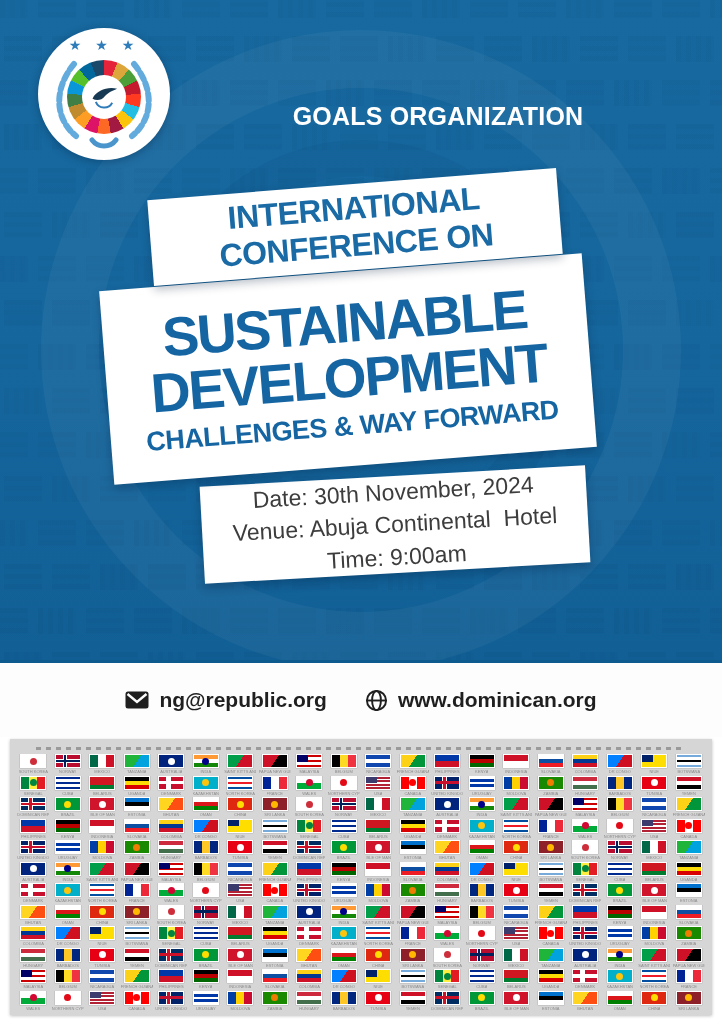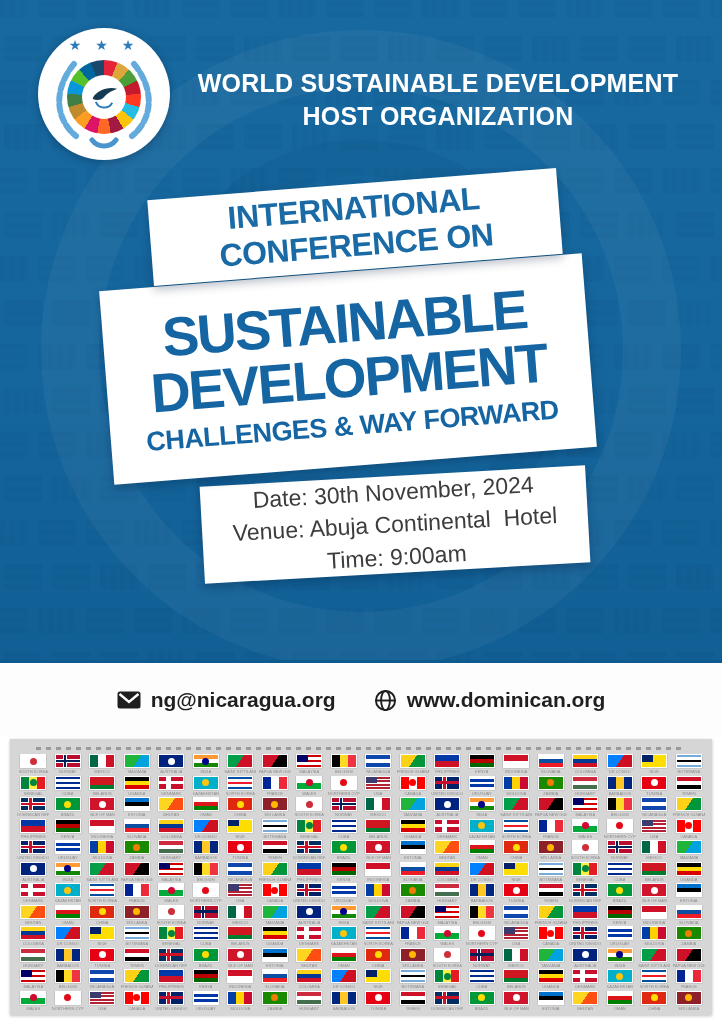--- a/index.html
+++ b/index.html
@@ -348,22 +348,22 @@
         <div class="sdg-inner">
           <svg width="36" height="36" viewBox="0 0 44 44">
             <path d="M8,24 C13,13 28,9 38,12 C31,15 27,17 23,21 C19,26 13,27 8,24 Z" fill="#173a54"></path>
             <path d="M12,28 a11,11 0 0 0 20,1" fill="none" stroke="#2e7cba" stroke-width="2.4"></path>
           </svg>
         </div>
       </div>
     </div>
 
     <h1 class="org-title">
-      <span>WORLD SUSTAINABLE DEVELOPMENT</span><br>
-      <span>HOST ORGANIZATION</span>
+      <br>
+      <span>GOALS ORGANIZATION</span>
     </h1>
 
     <div class="banner kicker">
       <div>INTERNATIONAL</div>
       <div>CONFERENCE ON</div>
     </div>
 
     <div class="banner main-banner">
       <div class="big">SUSTAINABLE</div>
       <div class="big">DEVELOPMENT</div>
@@ -377,21 +377,21 @@
     </div>
 
   </section>
 
   <section class="contact">
     <div class="row">
       <svg width="24" height="18" viewBox="0 0 24 18">
         <rect x="0.5" y="0.5" width="23" height="17" rx="2.5" fill="#1f1f1f"></rect>
         <path d="M2.5,3 L12,11 L21.5,3" fill="none" stroke="#fdfdfd" stroke-width="2.4"></path>
       </svg>
-      <span>ng@nicaragua.org</span>
+      <span>ng@republic.org</span>
       <span class="gap"></span>
       <svg width="23" height="23" viewBox="0 0 24 24">
         <circle cx="12" cy="12" r="10" fill="none" stroke="#1f1f1f" stroke-width="2"></circle>
         <ellipse cx="12" cy="12" rx="4.6" ry="10" fill="none" stroke="#1f1f1f" stroke-width="2"></ellipse>
         <line x1="2" y1="12" x2="22" y2="12" stroke="#1f1f1f" stroke-width="2"></line>
       </svg>
       <span>www.dominican.org</span>
     </div>
   </section>
 

